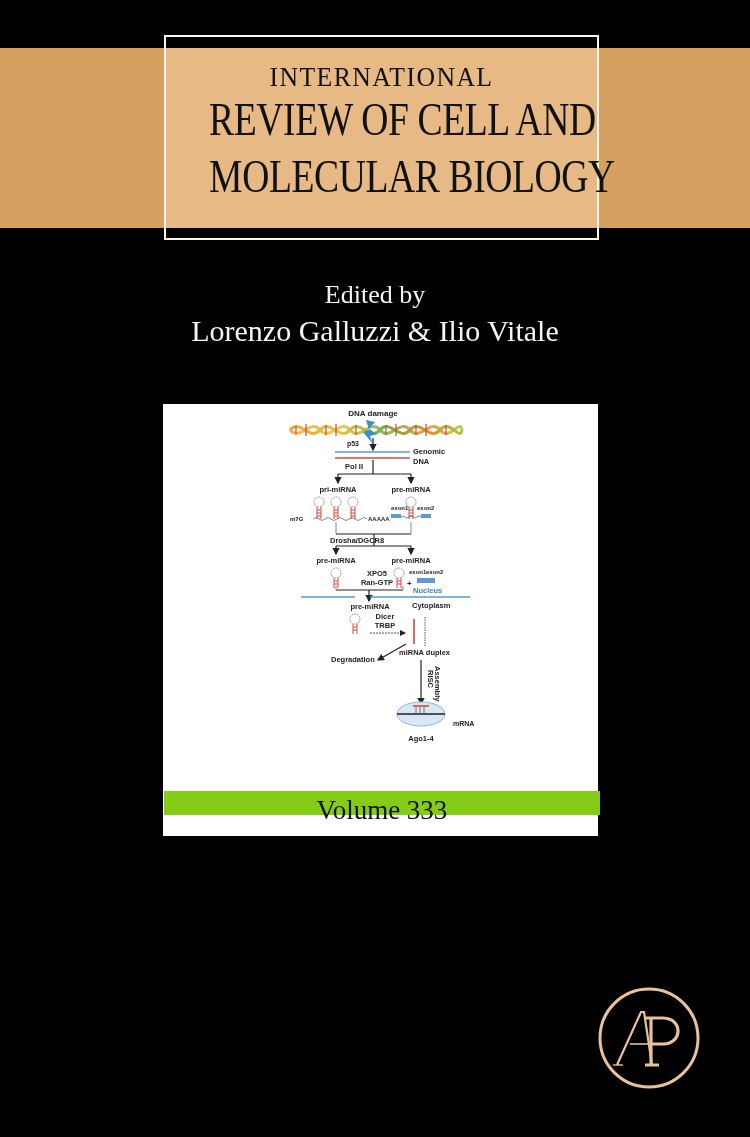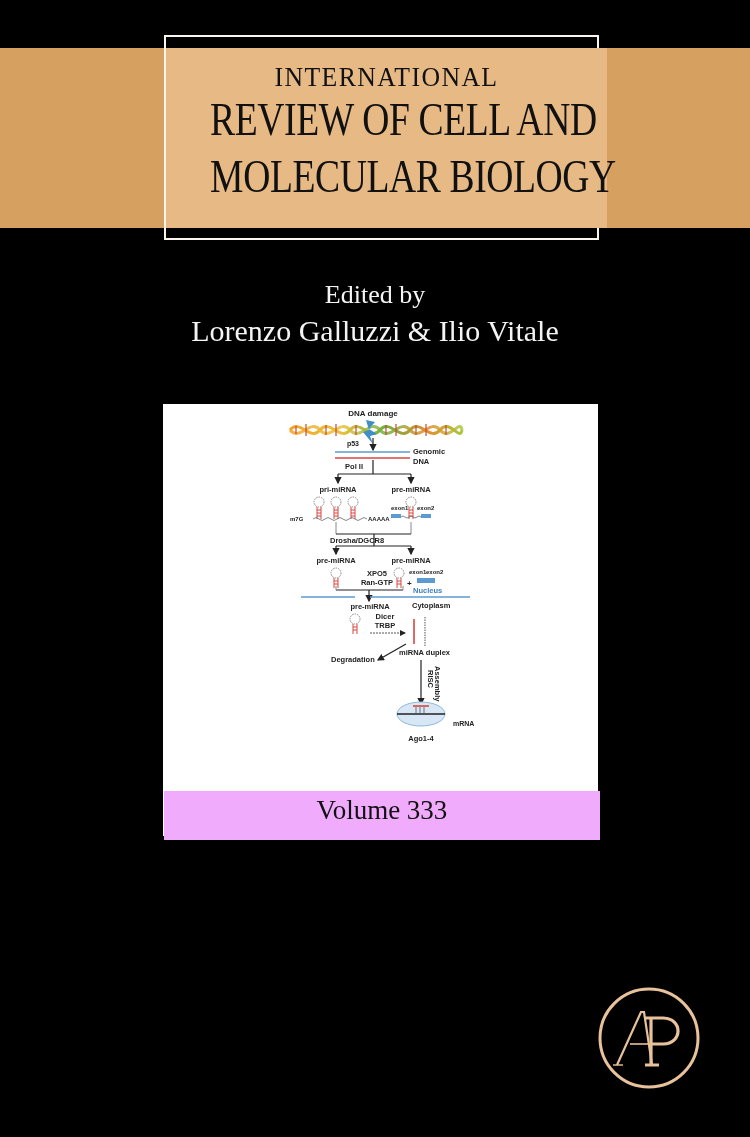--- a/index.html
+++ b/index.html
@@ -1,27 +1,27 @@
 <!DOCTYPE html>
 <html><head>
 <meta charset="utf-8">
 <style>
   html, body { margin:0; padding:0; }
   body { width:750px; height:1137px; background:#000; position:relative; overflow:hidden; font-family:"Liberation Serif", serif; }
   .band { position:absolute; left:0; top:48px; width:750px; height:180px; background:#D6A160; }
   .title-frame { position:absolute; left:164px; top:35px; width:431px; height:201px; border:2px solid #FBF5EC; background:#000; }
-  .title-fill { position:absolute; left:0; top:11px; width:431px; height:180px; background:#E6B985; text-align:center;padding-left:10px; }
+  .title-fill { position:absolute; left:0; top:11px; width:431px; height:180px; background:#E6B985; text-align:center; }
   .t1 { position:absolute; left:0; right:0; top:13px; font-size:28px; letter-spacing:1.5px; color:#111; transform:scaleX(0.92); }
   .t2 { position:absolute; left:0; right:0; top:48px; font-size:47px; letter-spacing:-0.5px; color:#111; transform:scaleX(0.80); white-space:nowrap; line-height:1; }
   .t3 { position:absolute; left:0; right:0; top:105px; font-size:47px; letter-spacing:-0.5px; color:#111; transform:scaleX(0.80); white-space:nowrap; line-height:1; }
   .edited { position:absolute; left:0; width:750px; top:280px; text-align:center; color:#F4F4F4; font-size:26px; }
   .editors { position:absolute; left:0; width:750px; top:314px; text-align:center; color:#F4F4F4; font-size:30px; white-space:nowrap; }
   .figure { position:absolute; left:163px; top:404px; width:435px; height:432px; background:#FFFFFF; }
   .figure svg { position:absolute; left:0; top:0; }
-  .volume { position:absolute; left:164px; top:791px; width:436px; height:49px; background:#f0abfc; text-align:center; }
+  .volume { position:absolute; left:164px; top:791px; width:436px; height:24px; background:#84cc16; text-align:center; }
   .volume span { display:inline-block; font-size:27px; line-height:38px; color:#111; }
   .logo { position:absolute; left:597px; top:986px; width:104px; height:104px; }
 </style>
 </head>
 <body>
 
 <div class="band"></div>
 
 <div class="title-frame">
   <div class="title-fill">

